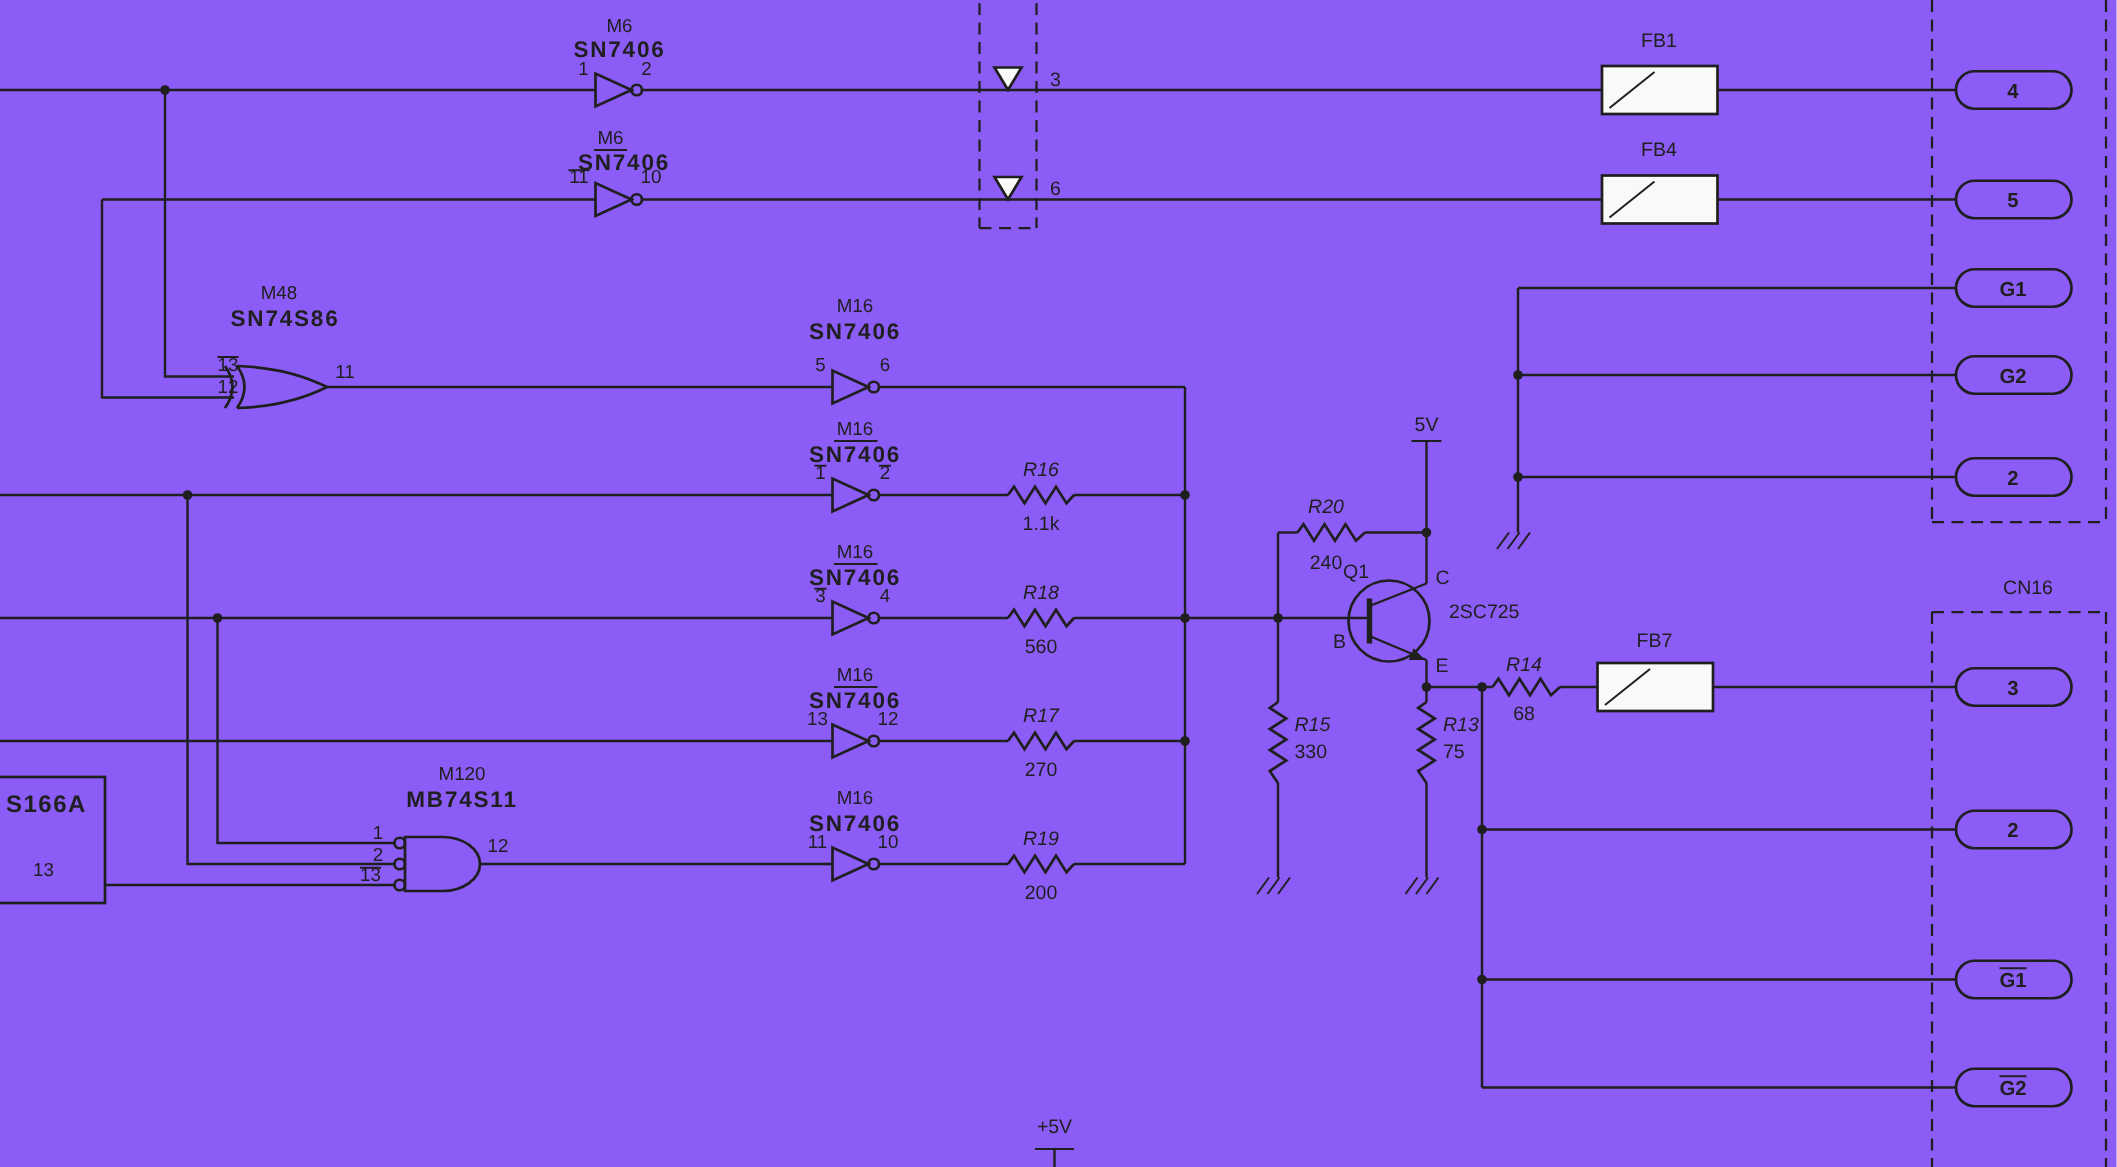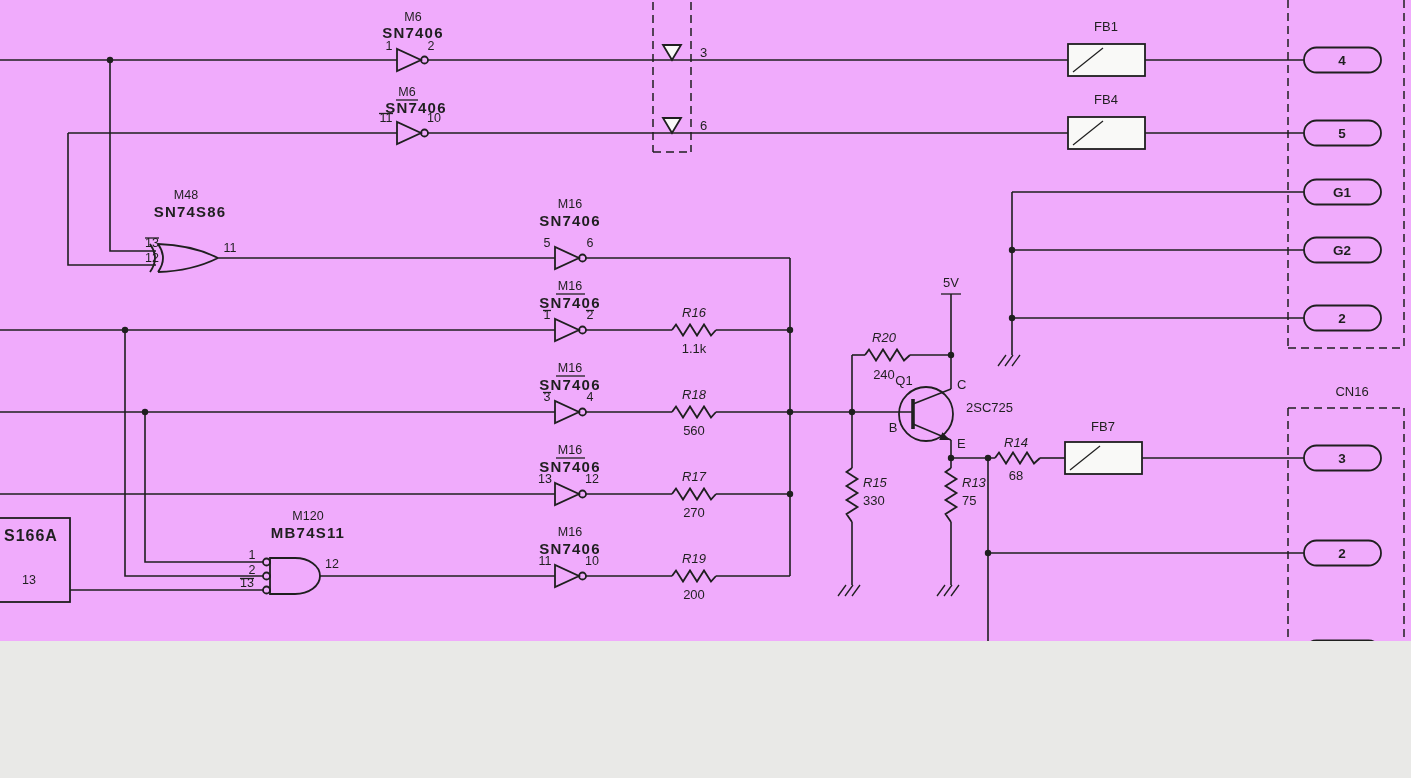--- a/index.html
+++ b/index.html
@@ -1,16 +1,16 @@
 <!DOCTYPE html>
 <html><head>
 <meta charset="utf-8">
 <style>
   html,body{margin:0;padding:0;background:#e9e9e7;}
-  .page{width:1411px;height:641px;background:#f0abfc;position:relative;overflow:hidden;
+  .page{width:1411px;height:778px;background:#8b5cf6;position:relative;overflow:hidden;
         font-family:"Liberation Sans", sans-serif;}
   svg{display:block}
   .wire{stroke:#1f1f1f;stroke-width:1.6;fill:none;stroke-linecap:butt}
   .comp{stroke:#1f1f1f;stroke-width:1.8;fill:none}
   .compfill{stroke:#1f1f1f;stroke-width:1.8;fill:#f9f9f7}
   .dash{stroke:#1f1f1f;stroke-width:1.5;fill:none;stroke-dasharray:8 5}
   .dot{fill:#1f1f1f;stroke:none}
   .bar{stroke:#1f1f1f;stroke-width:1.3}
   .basebar{stroke:#1f1f1f;stroke-width:3.6}
   text{fill:#1f1f1f}

